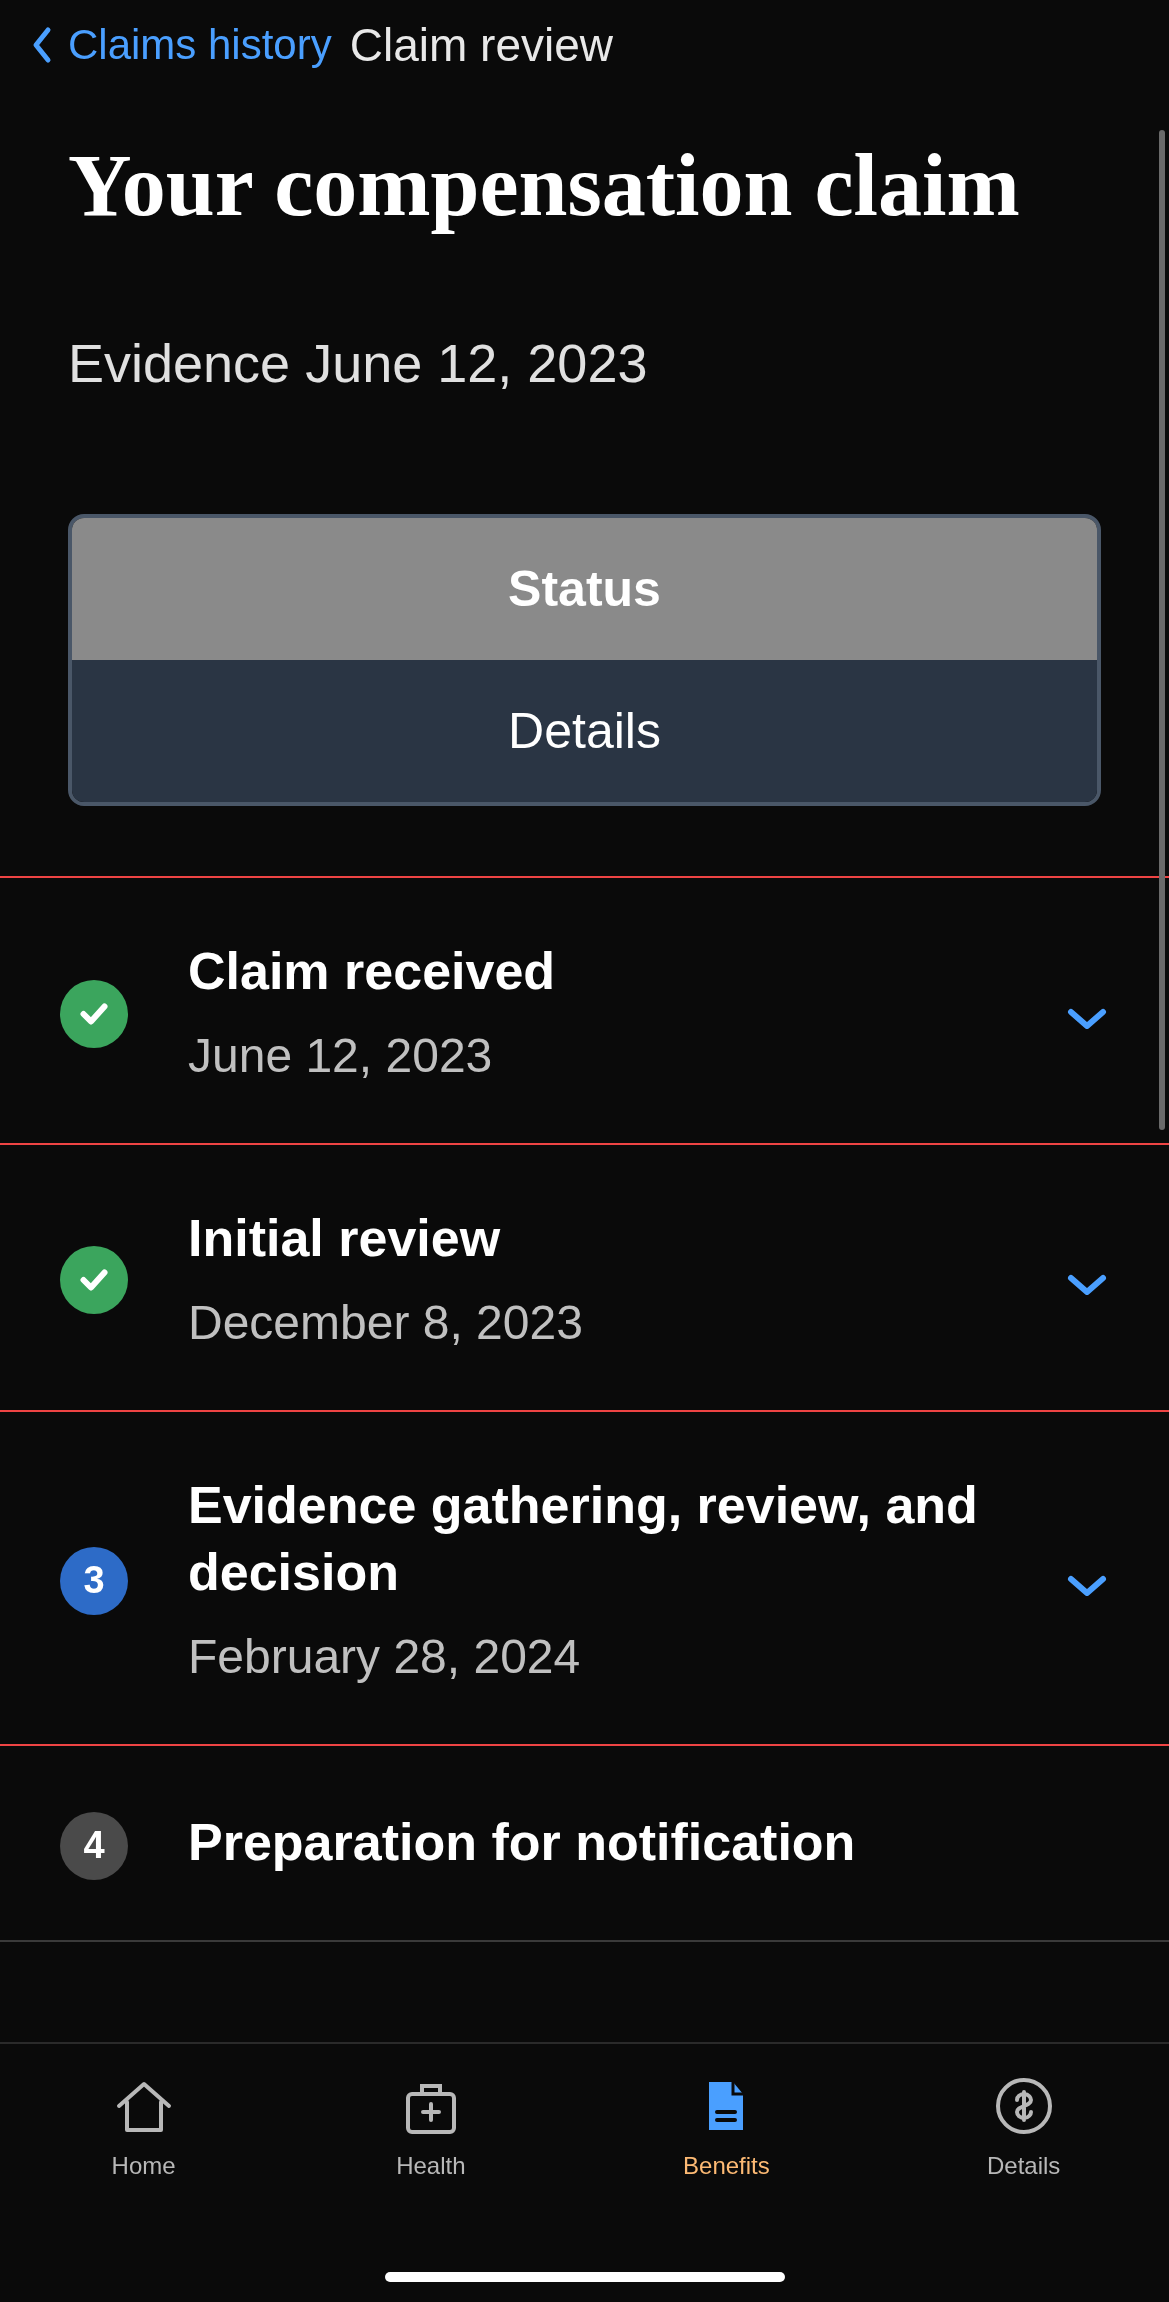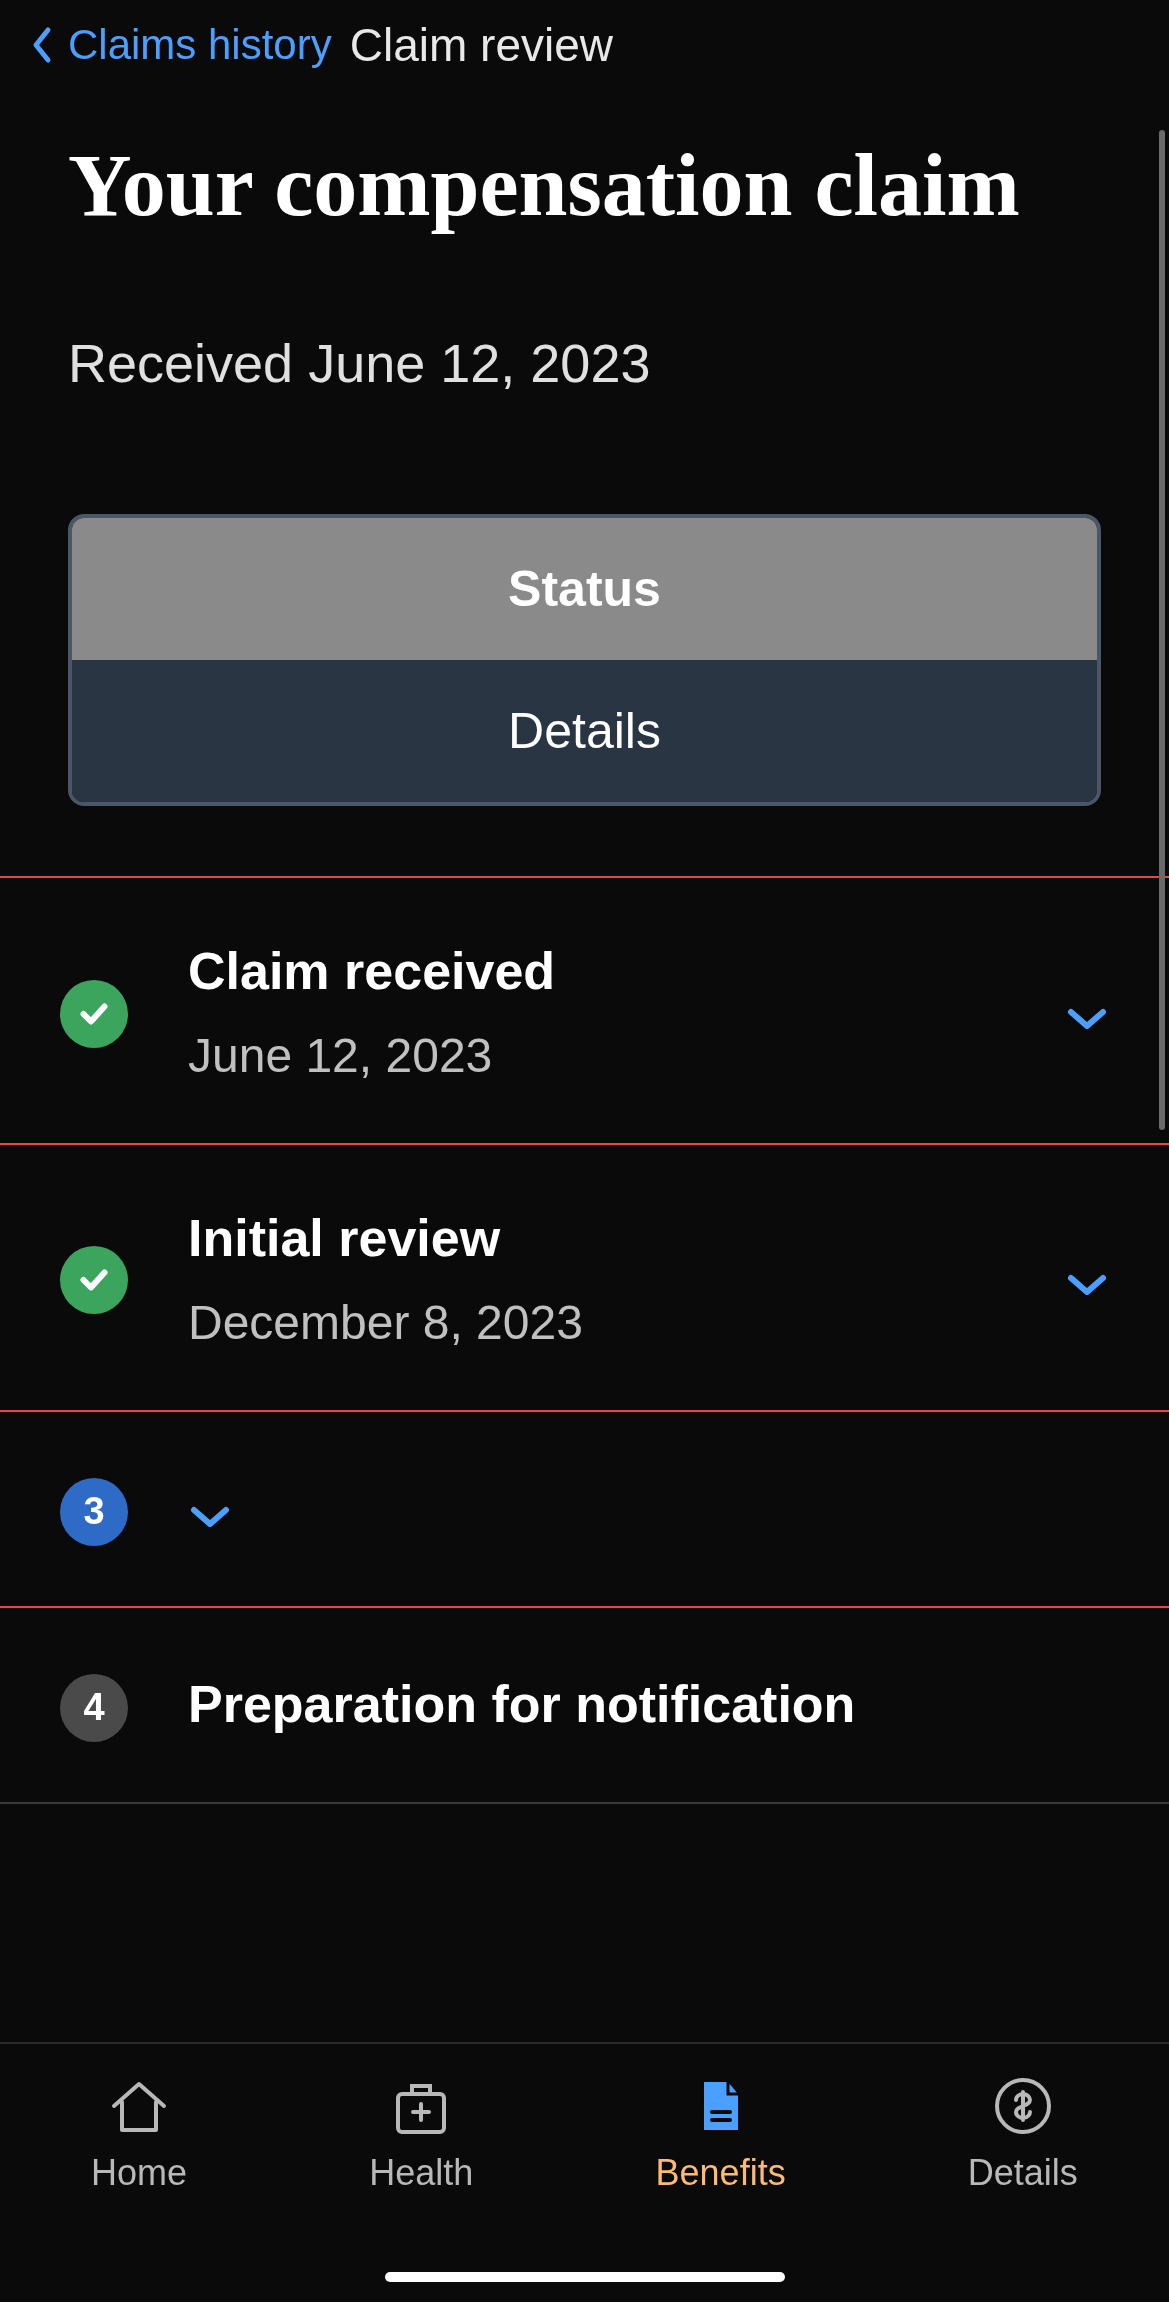--- a/index.html
+++ b/index.html
@@ -157,21 +157,21 @@
       color: #b8b8b8;
     }
     .nav-item-active {
       color: #fdba74;
     }
     .nav-icon {
       width: 70px;
       height: 64px;
     }
     .nav-label {
-      font-size: 36px;
+      font-size: 24px;
       font-weight: 500;
     }
     .home-indicator {
       position: absolute;
       bottom: 20px;
       left: 50%;
       transform: translateX(-50%);
       width: 400px;
       height: 10px;
       background: #ffffff;
@@ -196,21 +196,21 @@
       <path d="M18 4 L6 19 L18 34" stroke="#4a9fff" stroke-width="5" stroke-linecap="round" stroke-linejoin="round"></path>
     </svg>
     <span>Claims history</span>
   </div>
   <span class="header-title">Claim review</span>
 </div>
 
 <div class="content">
   <h1 class="page-title">Your compensation claim</h1>
   <div class="received-text">
-    <span>Received </span><span>June 12, 2023</span>
+    <span>Evidence </span><span>June 12, 2023</span>
   </div>
   <div class="tabs">
     <div class="tab tab-active">Status</div>
     <div class="tab tab-inactive">Details</div>
   </div>
 </div>
 
 <div class="steps">
 
   <div class="step">
@@ -238,20 +238,24 @@
       <div class="step-title">Initial review</div>
       <div class="step-date">December 8, 2023</div>
     </div>
     <svg class="chevron-down" viewBox="0 0 44 28" fill="none">
       <path d="M6 6 L22 20 L38 6" stroke="#4a9fff" stroke-width="6" stroke-linecap="round" stroke-linejoin="round"></path>
     </svg>
   </div>
 
   <div class="step">
     <div class="step-icon step-icon-current">3</div>
+    <div class="step-body">
+      <div class="step-title">Evidence gathering, review, and decision</div>
+      <div class="step-date">February 28, 2024</div>
+    </div>
     <svg class="chevron-down" viewBox="0 0 44 28" fill="none">
       <path d="M6 6 L22 20 L38 6" stroke="#4a9fff" stroke-width="6" stroke-linecap="round" stroke-linejoin="round"></path>
     </svg>
   </div>
 
   <div class="step">
     <div class="step-icon step-icon-pending">4</div>
     <div class="step-body">
       <div class="step-title">Preparation for notification</div>
     </div>

